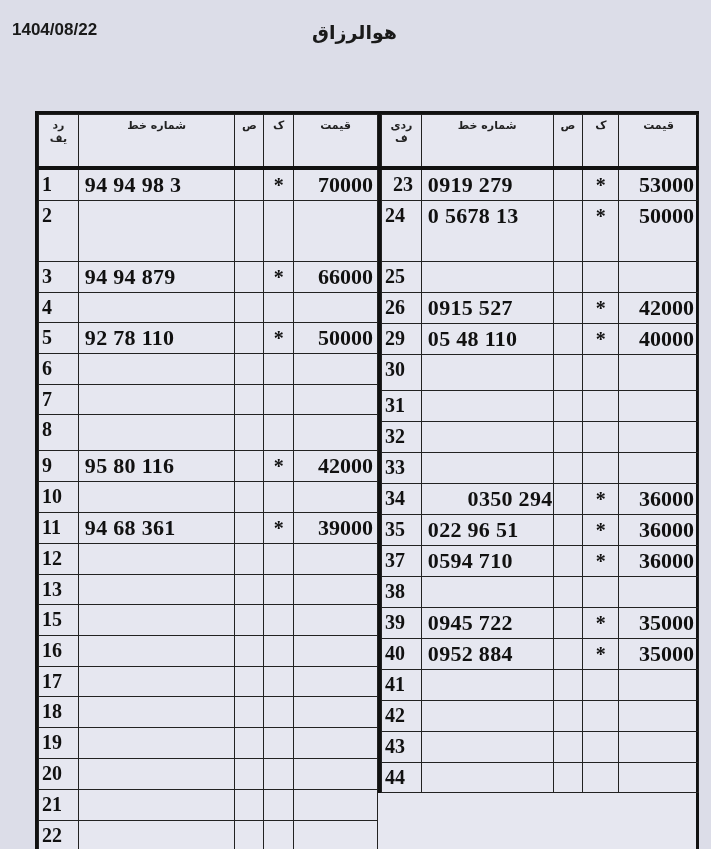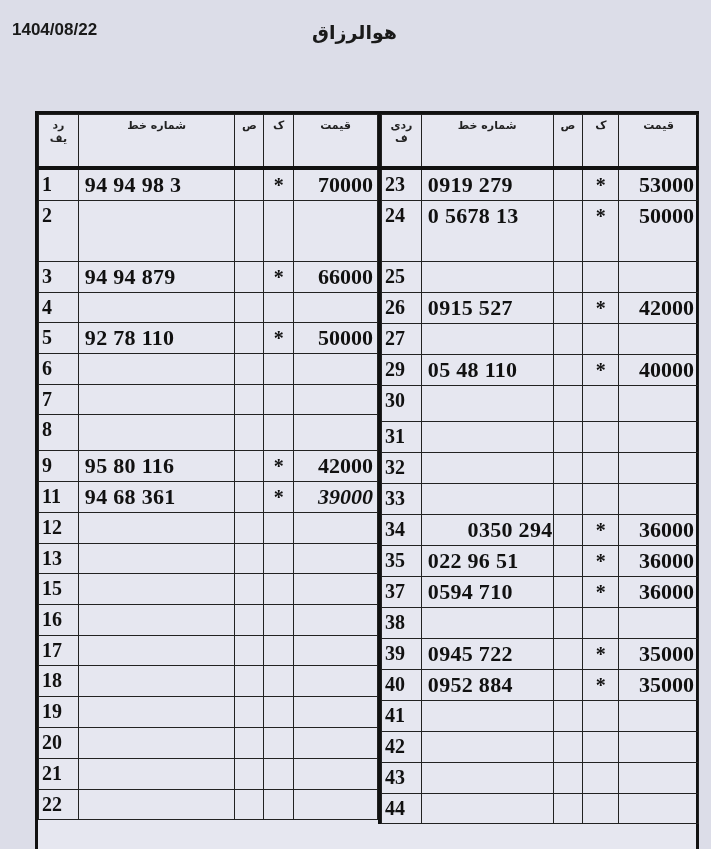--- a/index.html
+++ b/index.html
@@ -137,25 +137,32 @@
             <td class="price" style="height: 35px;"></td>
           </tr>
           <tr>
             <td class="n" style="height: 30px;">9</td>
             <td class="num" style="height: 30px;">95 80 116</td>
             <td class="sad" style="height: 30px;"></td>
             <td class="star" style="height: 30px;">*</td>
             <td class="price" style="height: 30px;">42000</td>
           </tr>
           <tr>
+            <td class="n" style="height: 30px;">10</td>
+            <td class="num" style="height: 30px;"></td>
+            <td class="sad" style="height: 30px;"></td>
+            <td class="star" style="height: 30px;"></td>
+            <td class="price" style="height: 30px;"></td>
+          </tr>
+          <tr>
             <td class="n" style="height: 30px;">11</td>
             <td class="num" style="height: 30px;">94 68 361</td>
             <td class="sad" style="height: 30px;"></td>
             <td class="star" style="height: 30px;">*</td>
-            <td class="price" style="height: 30px; font-style: italic;">39000</td>
+            <td class="price" style="height: 30px;">39000</td>
           </tr>
           <tr>
             <td class="n" style="height: 30px;">12</td>
             <td class="num" style="height: 30px;"></td>
             <td class="sad" style="height: 30px;"></td>
             <td class="star" style="height: 30px;"></td>
             <td class="price" style="height: 30px;"></td>
           </tr>
           <tr>
             <td class="n" style="height: 29px;">13</td>
@@ -236,21 +243,21 @@
         <tr>
           <th class="idx"><span>ردی</span><br><span>ف</span></th>
           <th>شماره خط</th>
           <th>ص</th>
           <th>ک</th>
           <th>قیمت</th>
         </tr>
       </thead>
       <tbody id="right-body">
           <tr>
-            <td class="n" style="height: 30px;">23</td>
+            <td class="n" style="height: 30px; text-align: center;">23</td>
             <td class="num" style="height: 30px;">0919  279</td>
             <td class="sad" style="height: 30px;"></td>
             <td class="star" style="height: 30px;">*</td>
             <td class="price" style="height: 30px;">53000</td>
           </tr>
           <tr>
             <td class="n" style="height: 60px;">24</td>
             <td class="num" style="height: 60px;">0 5678 13</td>
             <td class="sad" style="height: 60px;"></td>
             <td class="star" style="height: 60px;">*</td>
@@ -262,27 +269,20 @@
             <td class="sad" style="height: 30px;"></td>
             <td class="star" style="height: 30px;"></td>
             <td class="price" style="height: 30px;"></td>
           </tr>
           <tr>
             <td class="n" style="height: 29px;">26</td>
             <td class="num" style="height: 29px;">0915  527</td>
             <td class="sad" style="height: 29px;"></td>
             <td class="star" style="height: 29px;">*</td>
             <td class="price" style="height: 29px;">42000</td>
-          </tr>
-          <tr>
-            <td class="n" style="height: 30px;">27</td>
-            <td class="num" style="height: 30px;"></td>
-            <td class="sad" style="height: 30px;"></td>
-            <td class="star" style="height: 30px;"></td>
-            <td class="price" style="height: 30px;"></td>
           </tr>
           <tr>
             <td class="n" style="height: 29px;">29</td>
             <td class="num" style="height: 29px;">05 48 110</td>
             <td class="sad" style="height: 29px;"></td>
             <td class="star" style="height: 29px;">*</td>
             <td class="price" style="height: 29px;">40000</td>
           </tr>
           <tr>
             <td class="n" style="height: 35px;">30</td>

